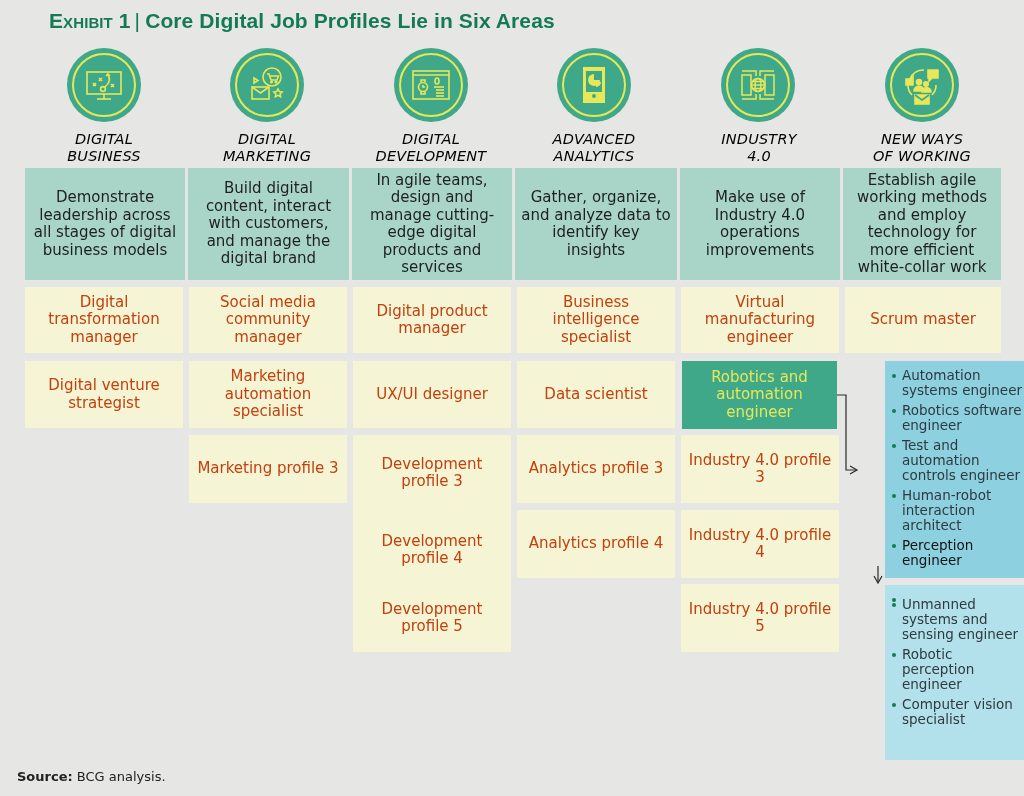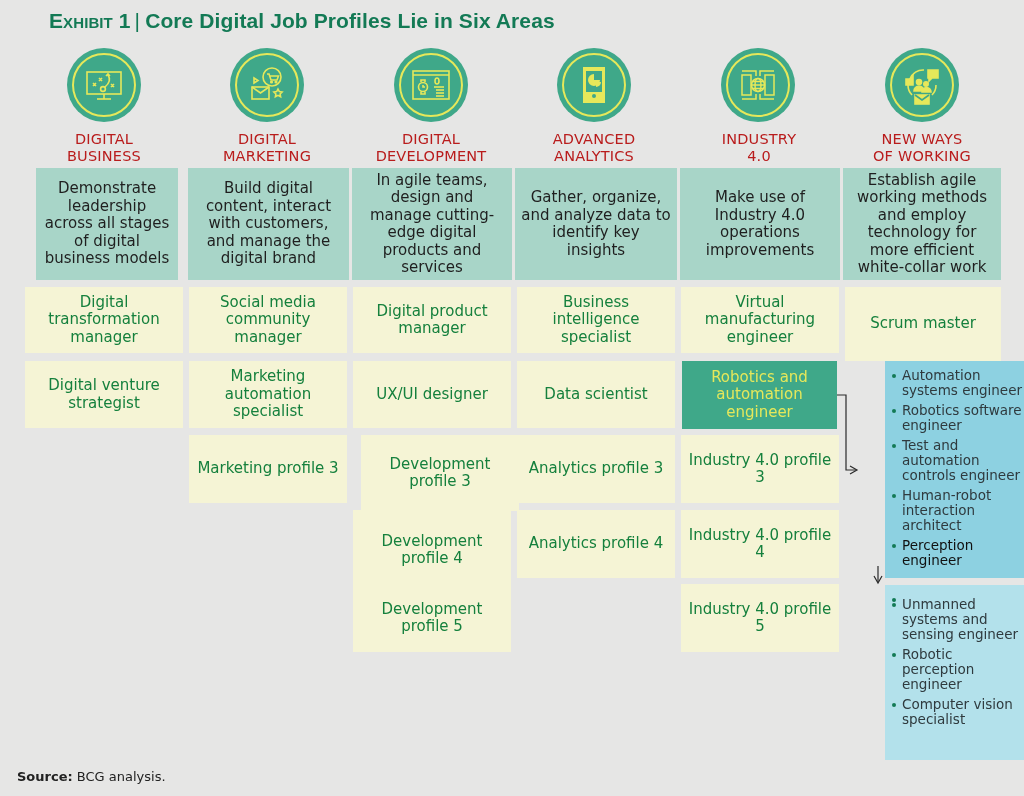--- a/index.html
+++ b/index.html
@@ -20,33 +20,33 @@
   }
   .icon .ring {
     position: absolute; left: 5px; top: 5px; width: 64px; height: 64px;
     border: 2px solid #e6e85a; border-radius: 50%;
   }
   .icon svg { position: absolute; left: 17px; top: 17px; width: 40px; height: 40px; }
 
   .cat {
     position: absolute; width: 158px; text-align: center;
     font-family: "DejaVu Sans", sans-serif; font-size: 14.5px; line-height: 17px;
-    color: #b91c1c; letter-spacing: 0.2px;
+    color: #000000; letter-spacing: 0.2px; font-style: italic;
   }
 
   .desc {
     position: absolute; top: 168px; height: 112px; width: 159px;
     background: #a8d5c8; display: flex; align-items: center; justify-content: center;
     text-align: center; font-size: 15px; line-height: 17.5px; color: #1f1f1f; padding: 0 6px;
   }
 
   .cell {
     position: absolute; width: 158px; background: #f5f4d5;
     display: flex; align-items: center; justify-content: center; text-align: center;
-    font-size: 15px; line-height: 17.5px; color: #15803d; padding: 0 6px;
+    font-size: 15px; line-height: 17.5px; color: #c2410c; padding: 0 6px;
   }
   .cell.highlight { background: #3fa889; color: #e6e85a; }
 
   .list {
     position: absolute; left: 857px; width: 144px; padding: 7px 6px 6px 6px;
     font-size: 13.5px; line-height: 15px; color: #2f3a3e; margin-left: 28px;
   }
   .list.l1 { top: 361px; height: 217px; background: #8dd1e1; }
   .list.l2 { top: 585px; height: 175px; background: #b3e1eb; }
   .list .li { position: relative; padding-left: 11px; margin-bottom: 5px; }
@@ -144,52 +144,52 @@
   </svg>
 </div>
 
 <div class="cat" style="left:25px;top:131px"><span>DIGITAL</span><br><span>BUSINESS</span></div>
 <div class="cat" style="left:188px;top:131px"><span>DIGITAL</span><br><span>MARKETING</span></div>
 <div class="cat" style="left:352px;top:131px"><span>DIGITAL</span><br><span>DEVELOPMENT</span></div>
 <div class="cat" style="left:515px;top:131px"><span>ADVANCED</span><br><span>ANALYTICS</span></div>
 <div class="cat" style="left:680px;top:131px"><span>INDUSTRY</span><br><span>4.0</span></div>
 <div class="cat" style="left:843px;top:131px"><span>NEW WAYS</span><br><span>OF WORKING</span></div>
 
-<div class="desc" style="left:36px;width:142px">Demonstrate leadership across all stages of digital business models</div>
+<div class="desc" style="left:25px;width:160px">Demonstrate leadership across all stages of digital business models</div>
 <div class="desc" style="left:188px;width:161px">Build digital content, interact with customers, and manage the digital brand</div>
 <div class="desc" style="left:352px;width:160px">In agile teams, design and manage cutting-edge digital products and services</div>
 <div class="desc" style="left:515px;width:162px">Gather, organize, and analyze data to identify key insights</div>
 <div class="desc" style="left:680px;width:160px">Make use of Industry 4.0 operations improvements</div>
 <div class="desc" style="left:843px;width:158px">Establish agile working methods and employ technology for more efficient white-collar work</div>
 
 <div class="cell" style="left:25px;top:287px;height:66px">Digital transformation manager</div>
 <div class="cell" style="left:25px;top:361px;height:67px">Digital venture strategist</div>
 
 <div class="cell" style="left:189px;top:287px;height:66px">Social media community manager</div>
 <div class="cell" style="left:189px;top:361px;height:67px">Marketing automation specialist</div>
 <div class="cell" style="left:189px;top:435px;height:68px">Marketing profile 3</div>
 
 <div class="cell" style="left:353px;top:287px;height:66px">Digital product manager</div>
 <div class="cell" style="left:353px;top:361px;height:67px">UX/UI designer</div>
-<div class="cell" style="left:361px;top:435px;height:76px">Development profile 3</div>
+<div class="cell" style="left:353px;top:435px;height:76px">Development profile 3</div>
 <div class="cell" style="left:353px;top:510px;height:80px">Development profile 4</div>
 <div class="cell" style="left:353px;top:584px;height:68px">Development profile 5</div>
 
 <div class="cell" style="left:517px;top:287px;height:66px">Business intelligence specialist</div>
 <div class="cell" style="left:517px;top:361px;height:67px">Data scientist</div>
 <div class="cell" style="left:517px;top:435px;height:68px">Analytics profile 3</div>
 <div class="cell" style="left:517px;top:510px;height:68px">Analytics profile 4</div>
 
 <div class="cell" style="left:681px;top:287px;height:66px">Virtual manufacturing engineer</div>
 <div class="cell highlight" style="left:682px;top:361px;height:68px;width:155px">Robotics and automation engineer</div>
 <div class="cell" style="left:681px;top:435px;height:68px">Industry 4.0 profile 3</div>
 <div class="cell" style="left:681px;top:510px;height:68px">Industry 4.0 profile 4</div>
 <div class="cell" style="left:681px;top:584px;height:68px">Industry 4.0 profile 5</div>
 
-<div class="cell" style="left:845px;top:287px;height:74px;width:156px">Scrum master</div>
+<div class="cell" style="left:845px;top:287px;height:66px;width:156px">Scrum master</div>
 
 <div class="list l1">
   <div class="li"><span class="dot"></span><span>Automation systems engineer</span></div>
   <div class="li"><span class="dot"></span><span>Robotics software engineer</span></div>
   <div class="li"><span class="dot"></span><span>Test and automation controls engineer</span></div>
   <div class="li"><span class="dot"></span><span>Human-robot interaction architect</span></div>
   <div class="li dark"><span class="dot"></span><span>Perception engineer</span></div>
 </div>
 
 <div class="list l2">

